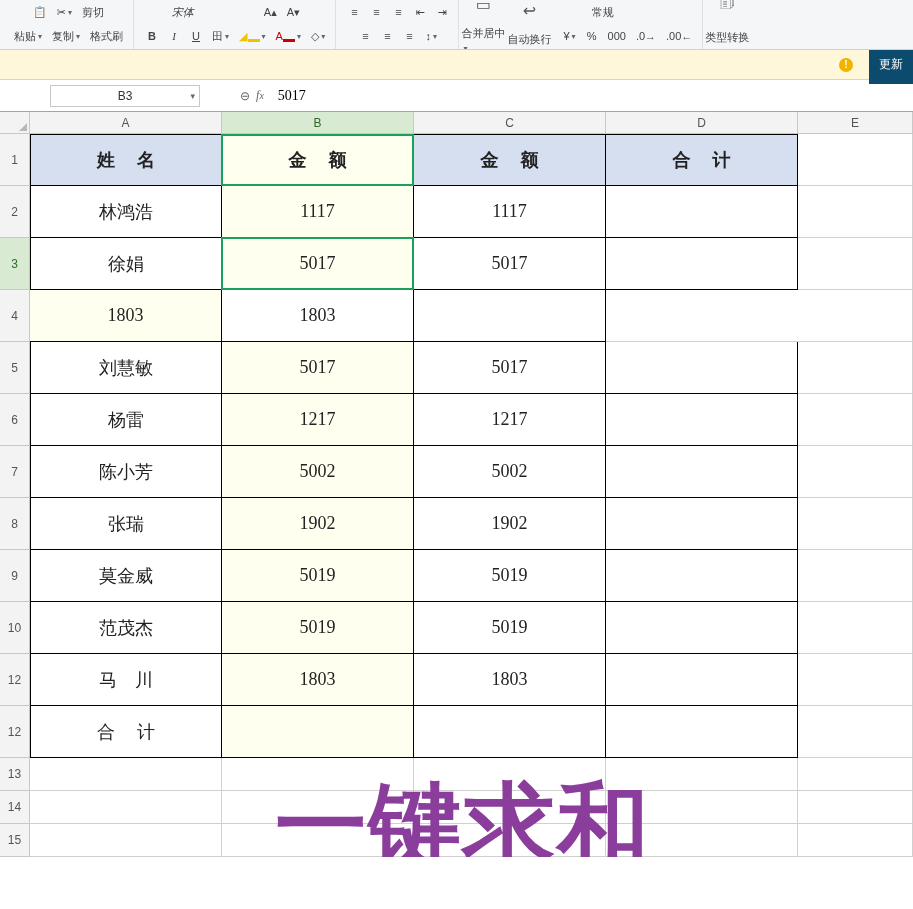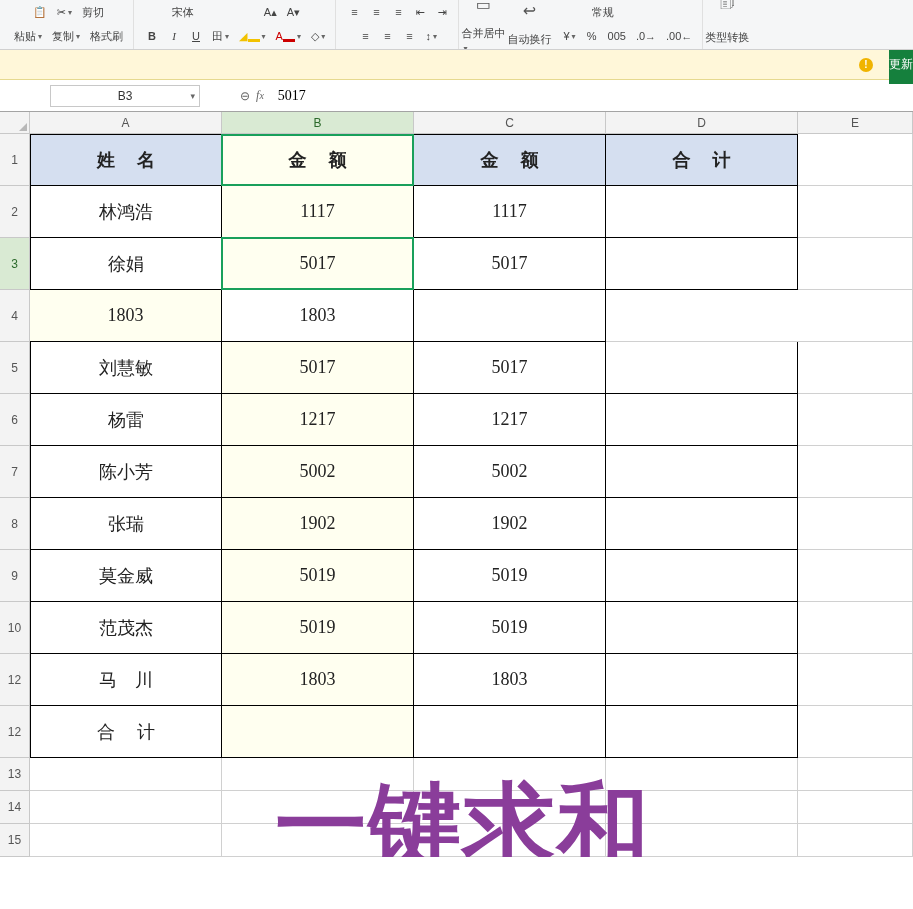--- a/index.html
+++ b/index.html
@@ -89,22 +89,22 @@
   font-size:12px;
   color:#5e4a00;
   gap:8px;
 }
 .notice .warn-ico {
   width:14px;height:14px;border-radius:50%;
   background:#f0b400;color:#fff;display:inline-flex;
   align-items:center;justify-content:center;font-size:10px;font-weight:bold;
 }
 .notice .update-btn{
-  background:#15803d;color:#fff;
-  padding:4px 0;margin-left:8px;cursor:pointer;
+  background:#0c4a6e;color:#fff;
+  padding:4px 10px;margin-left:8px;cursor:pointer;
   height: 38px; display:flex; align-items:center;
 }
 
 
 .fbar {
   height: 32px;
   display:flex;
   align-items:center;
   border-bottom:1px solid #a3a3a3;
   background:#fff;
@@ -248,21 +248,21 @@
     </div>
     <div class="row">
       <span class="btn caret">粘贴</span>
       <span class="btn caret">复制</span>
       <span class="btn">格式刷</span>
     </div>
   </div>
 
   <div class="rgroup">
     <div class="row">
-      <span class="btn" style="width:90px;justify-content:flex-start;">宋体</span>
+      <span class="btn" style="width:90px;justify-content:flex-start;font-style:italic;">宋体</span>
       <span class="btn">A▴</span>
       <span class="btn">A▾</span>
     </div>
     <div class="row">
       <span class="btn" style="font-weight:bold;">B</span>
       <span class="btn" style="font-style:italic;font-family:serif;">I</span>
       <span class="btn" style="text-decoration:underline;">U</span>
       <span class="btn caret">田</span>
       <span class="btn caret" style="color:#f2c200;">◢<span class="color-swatch"></span></span>
       <span class="btn caret" style="color:#cc0000;">A<span class="color-swatch"></span></span>
@@ -295,21 +295,21 @@
     <span class="lab">自动换行</span>
   </div>
 
   <div class="rgroup">
     <div class="row">
       <span class="btn" style="width:80px;justify-content:flex-start;">常规</span>
     </div>
     <div class="row">
       <span class="btn caret">¥</span>
       <span class="btn">%</span>
-      <span class="btn">005</span>
+      <span class="btn">000</span>
       <span class="btn">.0→</span>
       <span class="btn">.00←</span>
     </div>
   </div>
 
   <div class="vbtn">
     <span class="ico">🗊</span>
     <span class="lab caret">类型转换</span>
   </div>
  </div>

